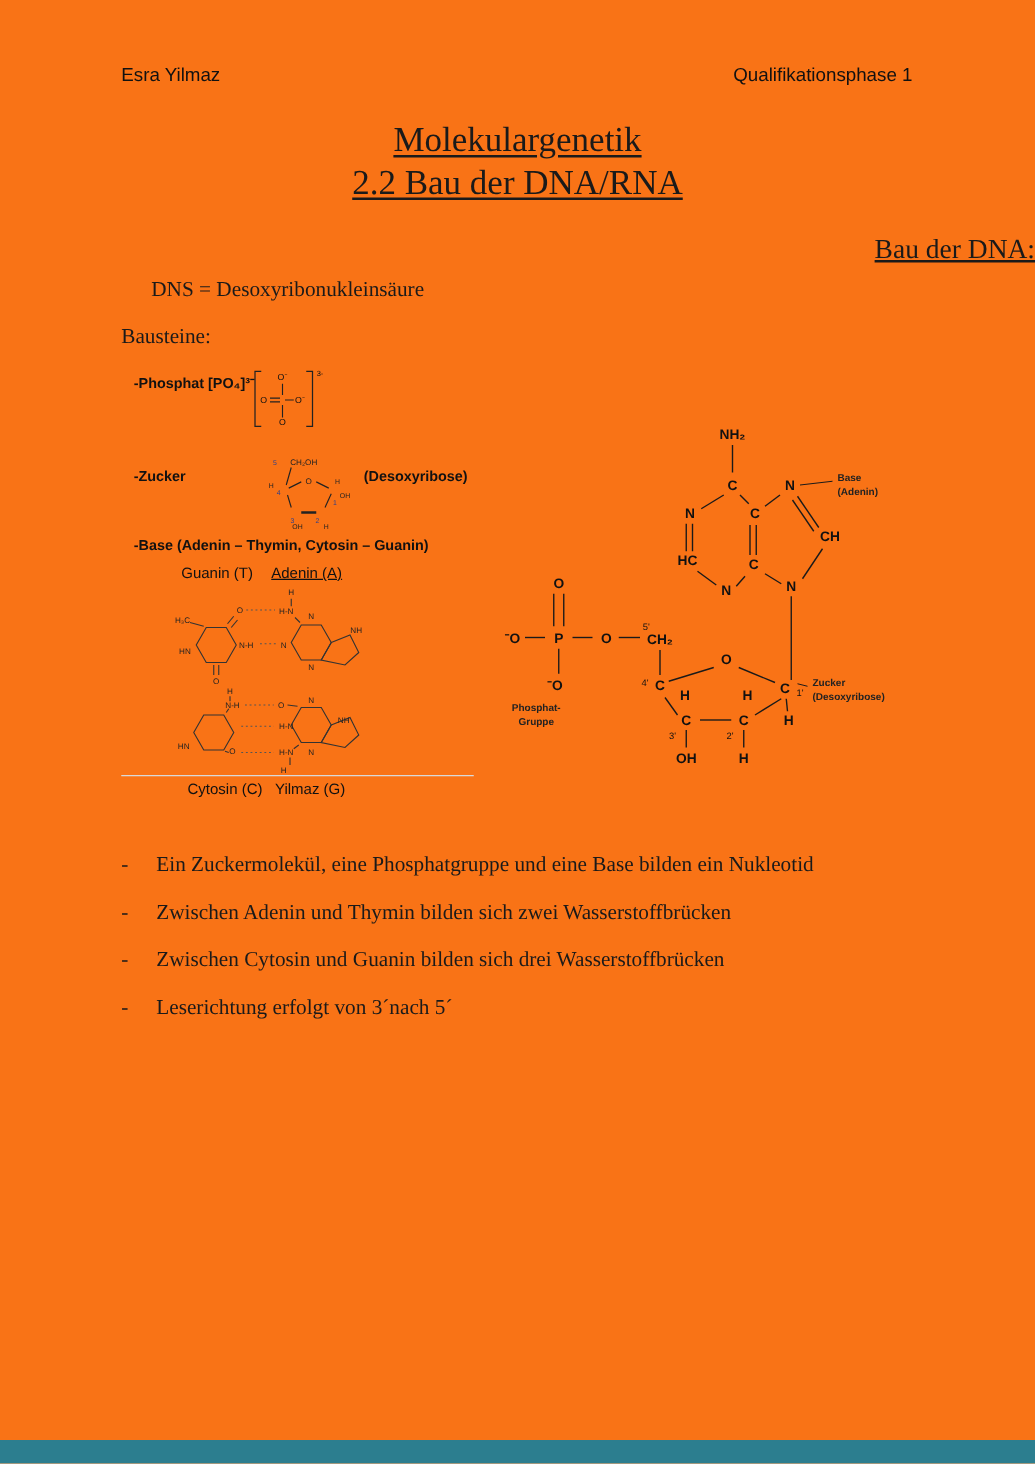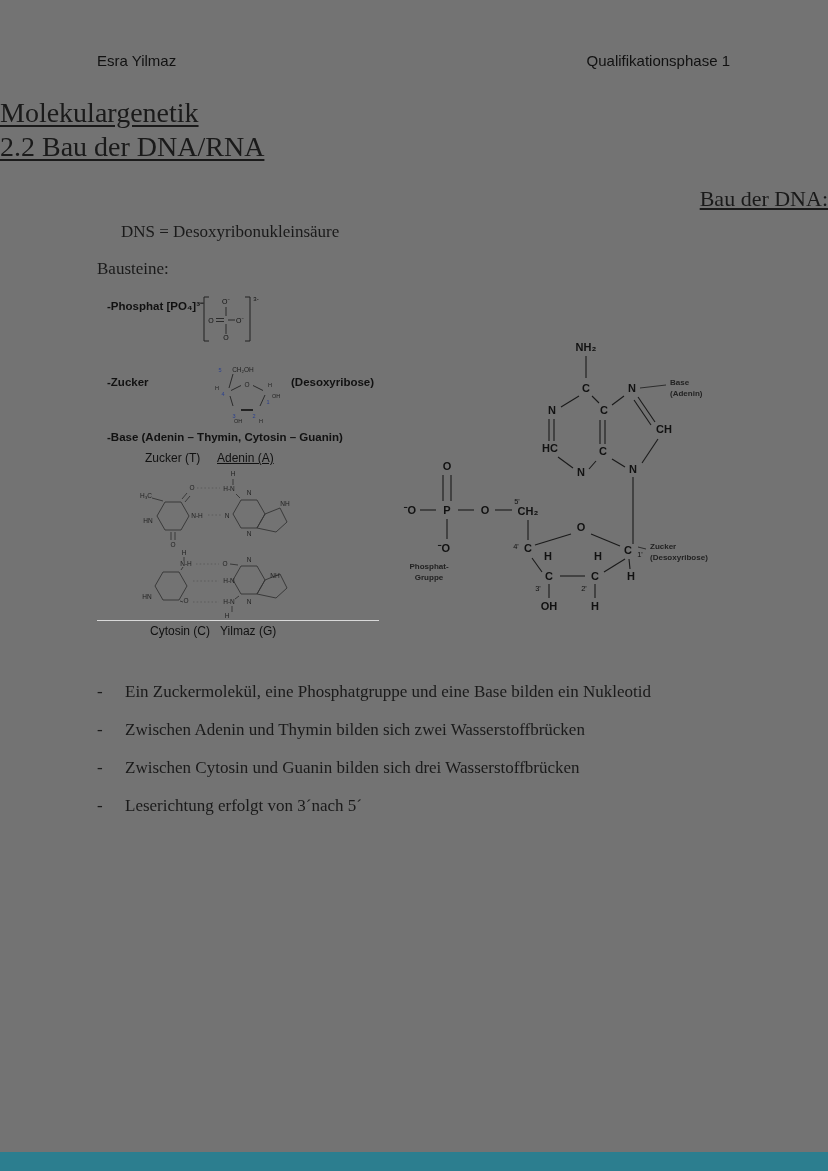--- a/index.html
+++ b/index.html
@@ -1,26 +1,26 @@
 <!DOCTYPE html>
 <html><head>
 <meta charset="utf-8">
 <style>
   * { margin:0; padding:0; box-sizing:border-box; }
   html,body { background:#ffffff; }
   .page {
-    position:relative; width:828px; height:1171px; background:#737373;
+    position:relative; width:828px; height:1171px; background:#f97316;
     font-family:"Liberation Serif", serif; color:#1a1a1a; overflow:hidden;
   }
   .hdr {
     position:absolute; top:52px; left:97px; right:98px;
     display:flex; justify-content:space-between;
     font-family:"Liberation Sans", sans-serif; font-size:15px; color:#111;
   }
-  .title-block { position:absolute; top:96px; left:0; right:0; text-align:left; font-size:28px; line-height:34px; }
+  .title-block { position:absolute; top:96px; left:0; right:0; text-align:center; font-size:28px; line-height:34px; }
   .title-line { text-decoration:underline; text-underline-offset:3px; }
   .section-heading {
     position:absolute; top:186px; left:0; right:0; text-align:right;
     font-size:22px; text-decoration:underline; text-underline-offset:2px;
   }
   .body-line { position:absolute; left:97px; font-size:17px; }
   .def { top:222px;margin-left:24px; }
   .bausteine { top:259px;text-align:center; }
 
   .figure { position:absolute; top:290px; left:97px; width:680px; height:360px; }
@@ -115,21 +115,21 @@
       </g>
     </svg>
 
     <div class="fig-label" style="left:194px; top:86px;">(Desoxyribose)</div>
 
     <div class="fig-label" style="left:10px; top:141px;">
       <span>-Base</span>
       <span>(Adenin – Thymin, Cytosin – Guanin)</span>
     </div>
 
-    <span class="pair-title" style="left:48px; top:161px;">Zucker (T)</span>
+    <span class="pair-title" style="left:48px; top:161px;">Guanin (T)</span>
     <span class="pair-title" style="left:120px; top:161px;text-decoration:underline;">Adenin (A)</span>
 
     <svg style="left:36px; top:176px;" width="165" height="95" viewBox="0 0 165 95">
       <g stroke="#333" stroke-width="0.9" fill="none">
         <polygon points="32,36 48,36 56,50 48,64 32,64 24,50"></polygon>
         <line x1="19" y1="32" x2="30" y2="35"></line>
         <line x1="49" y1="33" x2="54" y2="27"></line>
         <line x1="52" y1="36" x2="57" y2="30"></line>
         <line x1="38" y1="66" x2="38" y2="74"></line>
         <line x1="42" y1="66" x2="42" y2="74"></line>

